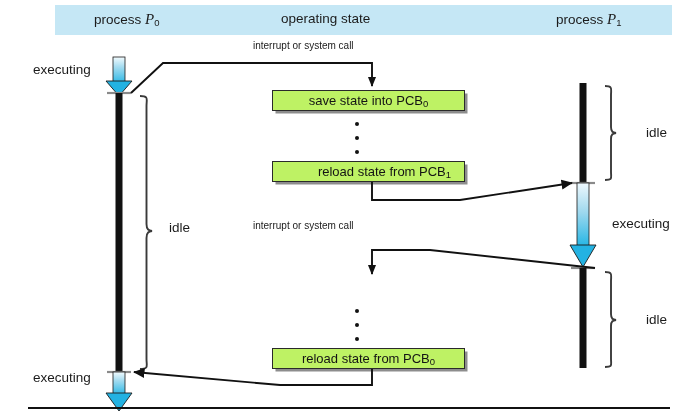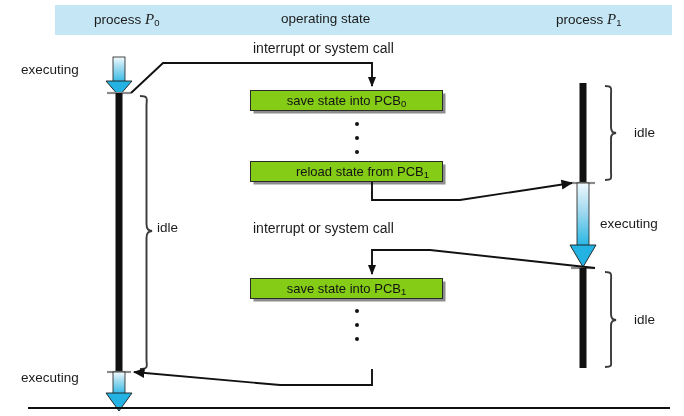--- a/index.html
+++ b/index.html
@@ -35,46 +35,47 @@
     white-space: nowrap;
   }
   .hdr-label .it { font-style: italic; font-family: "Liberation Serif", serif; font-size: 15px; }
   .hdr-label .sub { font-size: 9.5px; vertical-align: -2px; font-family: "Liberation Sans", sans-serif; font-style: normal;}
   #hdr-p0 { left: 94px; }
   #hdr-os { left: 281px; }
   #hdr-p1 { left: 556px; }
 
   .note {
     position: absolute;
-    font-size: 14px;
+    font-size: 10px;
     color: #1b1b1b;
     white-space: nowrap;
   }
   #note-int-1 { left: 253px; top: 40px; }
   #note-int-2 { left: 253px; top: 220px; }
 
   .side-label {
     position: absolute;
     font-size: 13.5px;
     color: #1b1b1b;
     white-space: nowrap;
+    margin-left: 12px;
   }
   #lbl-exec-top    { left: 21px;  top: 62px; }
   #lbl-exec-bottom { left: 21px;  top: 370px; }
   #lbl-idle-p0     { left: 157px; top: 220px; }
   #lbl-exec-p1     { left: 600px; top: 216px; }
   #lbl-idle-p1a    { left: 634px; top: 125px; }
   #lbl-idle-p1b    { left: 634px; top: 312px; }
 
   .os-box {
     position: absolute;
-    left: 250px;
+    left: 272px;
     width: 193px;
     height: 21px;
-    background: #84cc16;
+    background: #bef264;
     border: 1.3px solid #2a2a2a;
     box-shadow: 3px 3px 0 -0.5px #8d8d8d;
     box-sizing: border-box;
     display: flex;
     align-items: center;
     justify-content: center;
   }
   .os-box .txt {
     font-size: 13px;
     color: #141414;
@@ -126,22 +127,22 @@
   <div class="side-label" id="lbl-exec-p1">executing</div>
   <div class="side-label" id="lbl-idle-p1a">idle</div>
   <div class="side-label" id="lbl-idle-p1b">idle</div>
 
   <div class="os-box" id="box-1">
     <span class="txt"><span>save state into PCB</span><span class="sub">0</span></span>
   </div>
   <div class="os-box" id="box-2">
     <span class="txt"><span>reload state from PCB</span><span class="sub">1</span></span>
   </div>
-  <div class="os-box" id="box-3">
-    <span class="txt"><span>save state into PCB</span><span class="sub">1</span></span>
+  <div class="os-box" id="box-4">
+    <span class="txt"><span>reload state from PCB</span><span class="sub">0</span></span>
   </div>
 
   <div class="vdots" id="dots-1">
     <i></i>
     <i></i>
     <i></i>
   </div>
   <div class="vdots" id="dots-2">
     <i></i>
     <i></i>

